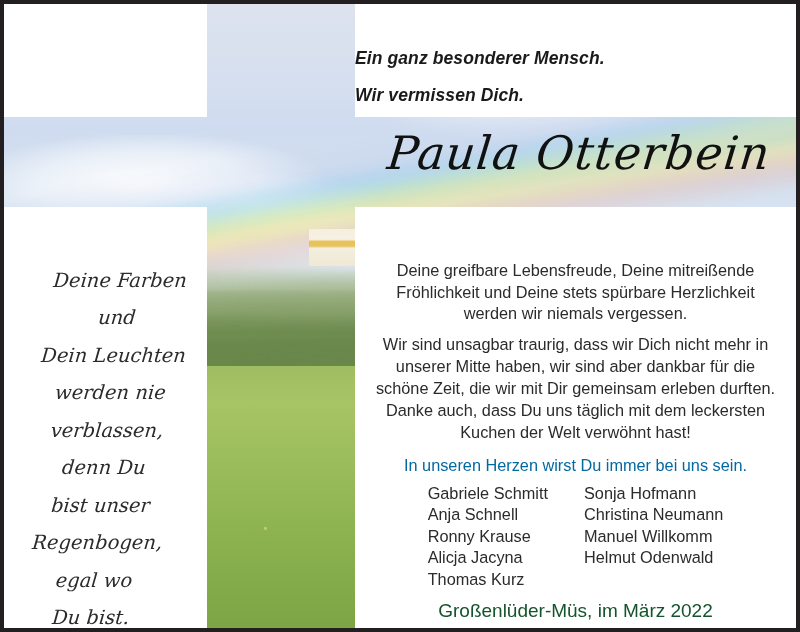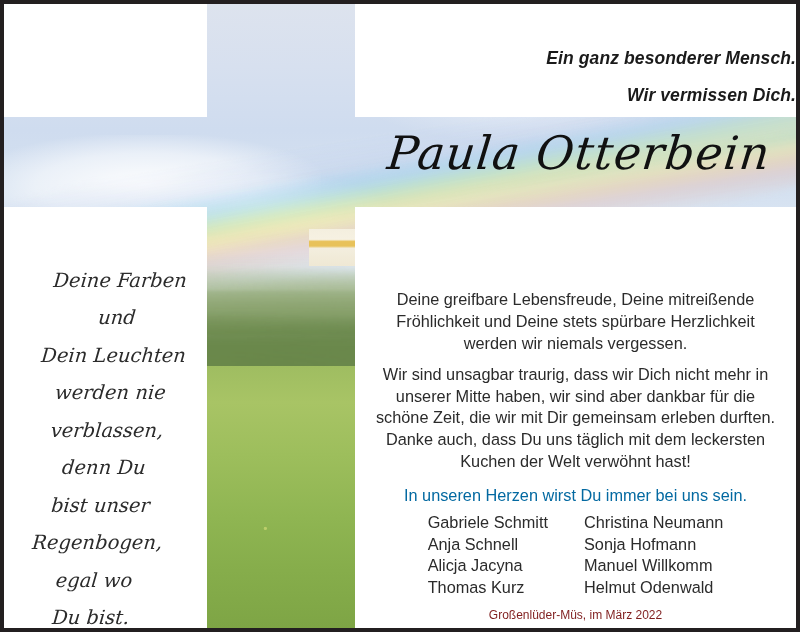--- a/index.html
+++ b/index.html
@@ -194,21 +194,21 @@
   
   .header {
     position: absolute;
     left: 351px;
     top: 0;
     right: 0;
     height: 146px;
     z-index: 5;
     display: flex;
     flex-direction: column;
-    align-items: flex-end;
+    align-items: flex-start;
     justify-content: center;
     gap: 16px;
   }
   .header-line {
     font-style: italic;
     font-weight: 700;
     font-size: 17.5px;
     color: #1a1a1a;
     letter-spacing: .1px;
     white-space: nowrap;
@@ -275,22 +275,22 @@
   }
   .mourner {
     font-size: 16.3px;
     line-height: 1.32;
     color: #2b2b2b;
     white-space: nowrap;
   }
 
   .place-date {
     text-align: center;
-    font-size: 12px;
-    color: #7f1d1d;
+    font-size: 19px;
+    color: #14532d;
     margin-top: 6px;
   }
 
   
   .poem {
     position: absolute;
     left: 0;
     top: 258px;
     width: 203px;
     z-index: 5;
@@ -349,26 +349,27 @@
 
   <div class="body-text">
     <p class="para tight">Deine greifbare Lebensfreude, Deine mitreißende Fröhlichkeit und Deine stets spürbare Herzlichkeit werden wir niemals vergessen.</p>
     <p class="para">Wir sind unsagbar traurig, dass wir Dich nicht mehr in unserer Mitte haben, wir sind aber dankbar für die schöne Zeit, die wir mit Dir gemeinsam erleben durften. Danke auch, dass Du uns täglich mit dem leckersten Kuchen der Welt verwöhnt hast!</p>
     <p class="closing">In unseren Herzen wirst Du immer bei uns sein.</p>
 
     <div class="mourners">
       <div class="mourner-col">
         <span class="mourner">Gabriele Schmitt</span>
         <span class="mourner">Anja Schnell</span>
+        <span class="mourner">Ronny Krause</span>
         <span class="mourner">Alicja Jacyna</span>
         <span class="mourner">Thomas Kurz</span>
       </div>
       <div class="mourner-col">
+        <span class="mourner">Sonja Hofmann</span>
         <span class="mourner">Christina Neumann</span>
-        <span class="mourner">Sonja Hofmann</span>
         <span class="mourner">Manuel Willkomm</span>
         <span class="mourner">Helmut Odenwald</span>
       </div>
     </div>
 
     <div class="place-date">Großenlüder-Müs, im März 2022</div>
   </div>
 
 </div>
 

